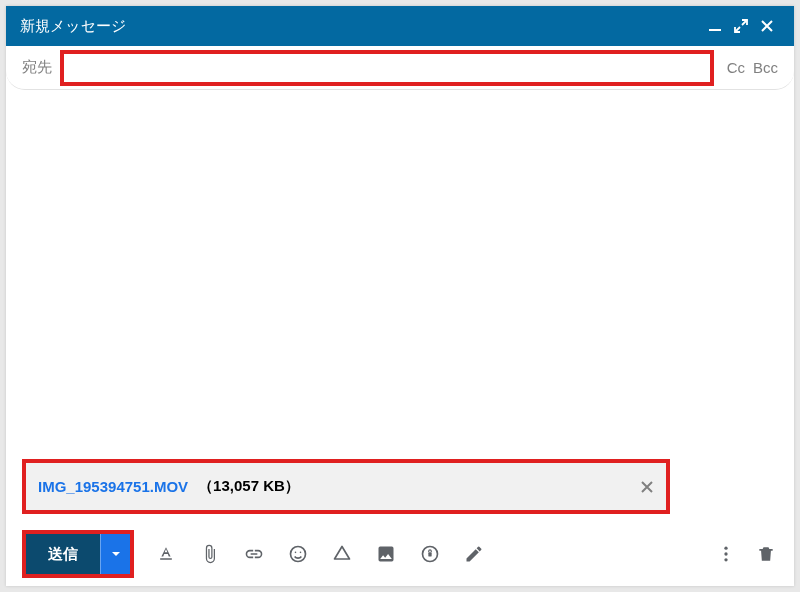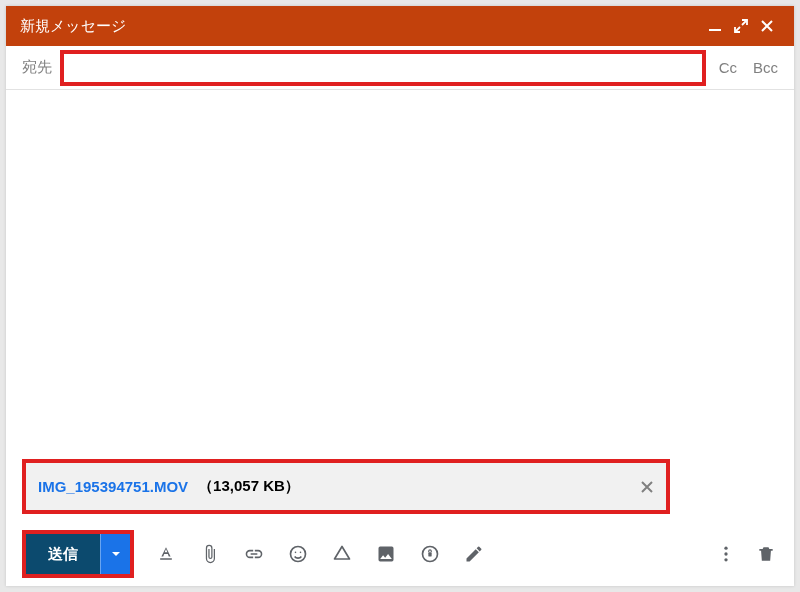--- a/index.html
+++ b/index.html
@@ -13,21 +13,21 @@
   }
   .compose-window {
     width: 788px;
     height: 580px;
     background: #fff;
     display: flex;
     flex-direction: column;
     box-shadow: 0 0 3px rgba(0,0,0,0.15);
   }
   .titlebar {
-    background: #c2410c;
+    background: #0369a1;
     color: #fff;
     display: flex;
     align-items: center;
     height: 40px;
     padding: 0 14px 0 14px;
     font-size: 15px;
   }
   .titlebar .title { flex: 1; }
   .titlebar .winbtn {
     width: 26px; height: 26px;
@@ -35,20 +35,21 @@
     cursor: pointer;
     font-size: 16px;
     color: #fff;
   }
   .field-row {
     display: flex;
     align-items: center;
     padding: 0 16px;
     height: 44px;
     border-bottom: 1px solid #e2e2e2;
+    border-radius: 19px;
   }
   .field-label {
     color: #808080;
     font-size: 15px;
     margin-right: 8px;
     flex-shrink: 0;
   }
   .input-box {
     flex: 1;
     height: 36px;
@@ -61,21 +62,21 @@
     border: 4px solid #e02020;
   }
   .to-wrap {
     flex: 1;
     height: 36px;
     display: flex;
     align-items: center;
   }
   .ccbcc {
     display: flex;
-    gap: 16px;
+    gap: 8px;
     color: #808080;
     font-size: 15px;
     margin-left: 13px;
   }
   .ccbcc span { cursor: pointer; }
   .body-area {
     flex: 1;
     padding: 12px 16px;
     font-size: 14px;
     color: #222;

